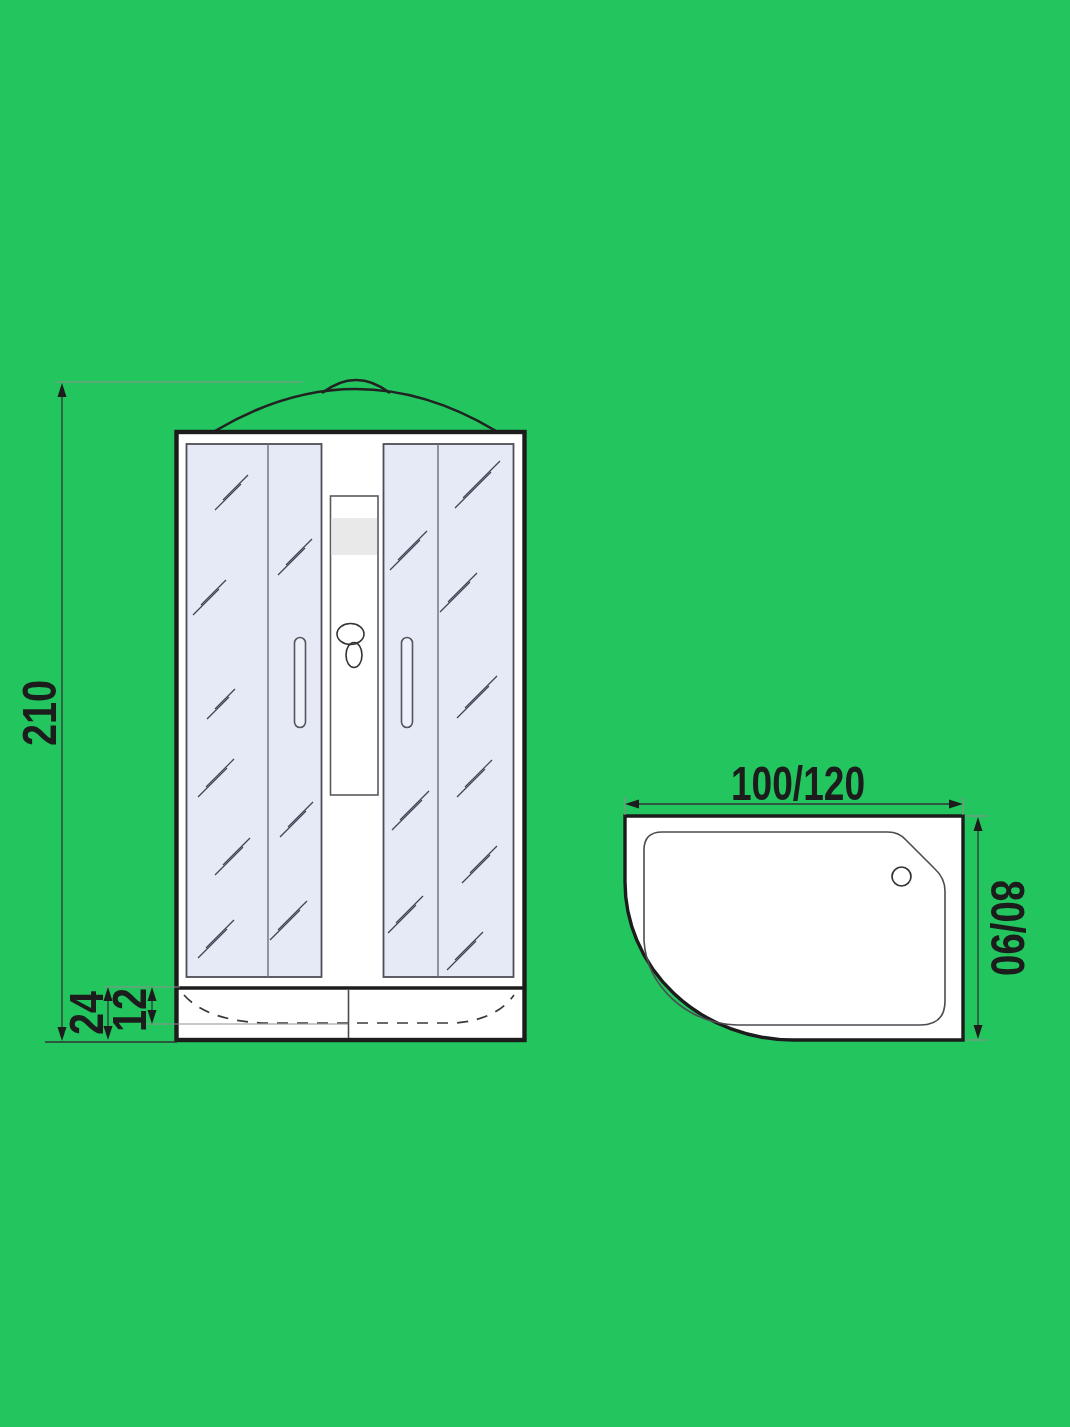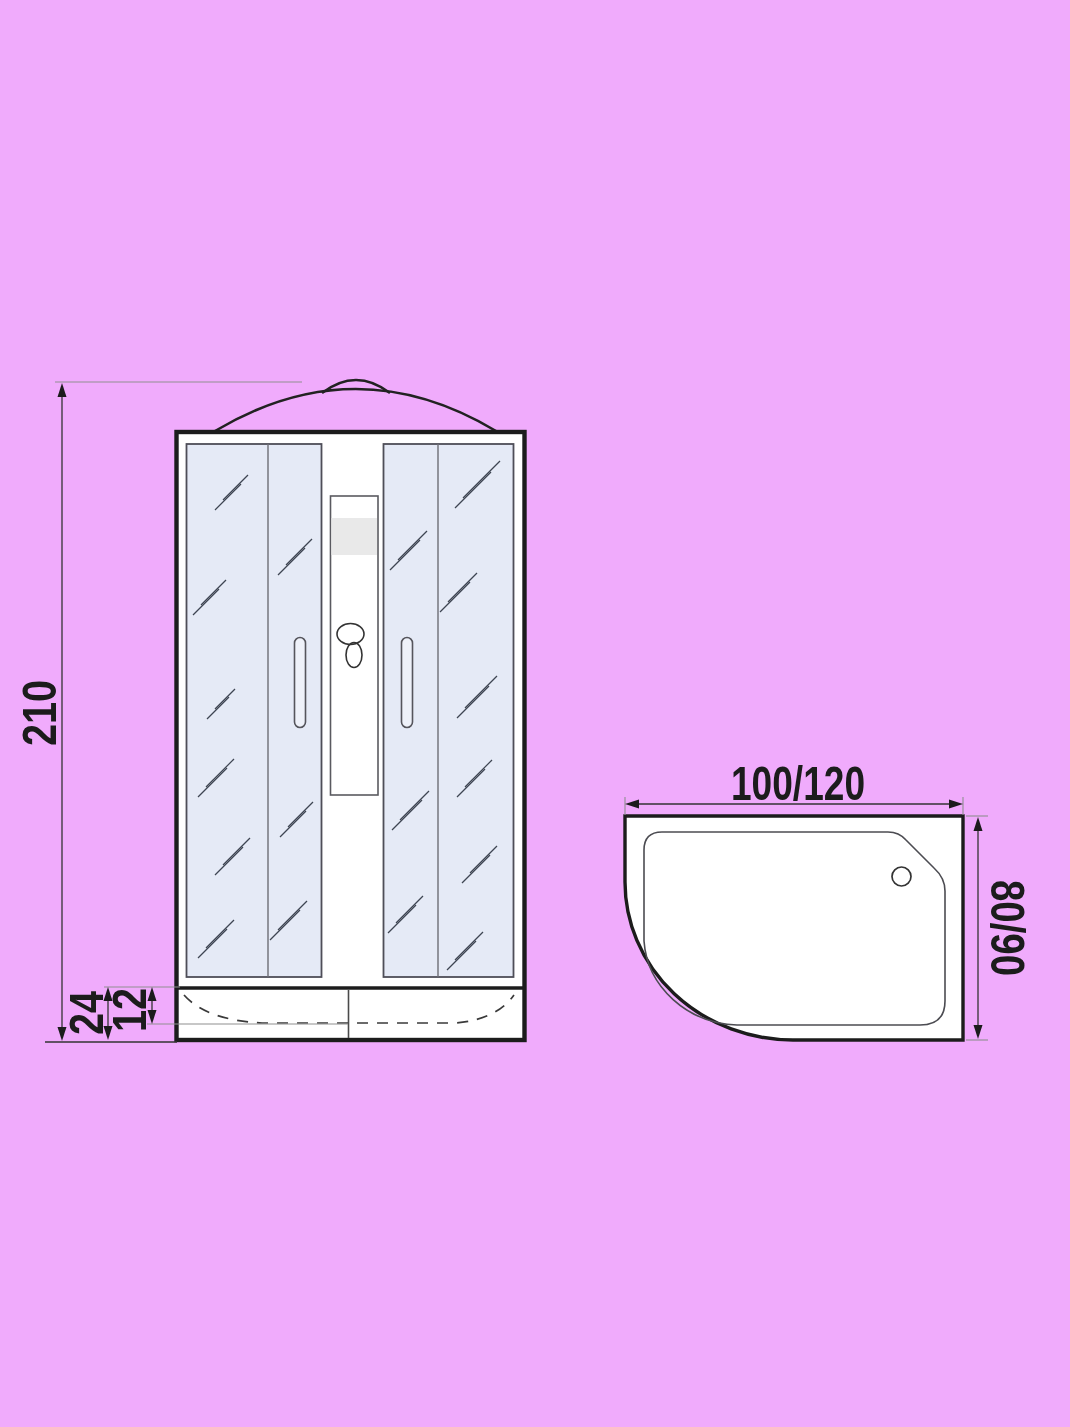--- a/index.html
+++ b/index.html
@@ -1,20 +1,20 @@
 <!DOCTYPE html>
 <html><head>
 <meta charset="utf-8">
 <style>
   html, body { margin: 0; padding: 0; background: #ffffff; }
   .canvas {
     position: relative;
     width: 1070px;
     height: 1427px;
-    background: #f0abfc;
+    background: #22c55e;
     font-family: "Liberation Sans", sans-serif;
     overflow: hidden;
   }
   svg { position: absolute; left: 0; top: 0; }
 
   .ln-frame   { fill: #ffffff; stroke: #1c1c1c; stroke-width: 4.4; }
   .ln-thick   { stroke: #1c1c1c; stroke-width: 3.4; fill: none; }
   .ln-dome    { stroke: #222222; stroke-width: 2.6; fill: none; }
   .ln-med     { stroke: #4a4a4a; stroke-width: 1.6; fill: none; }
   .ln-thin    { stroke: #6e6e76; stroke-width: 1.4; fill: none; }

